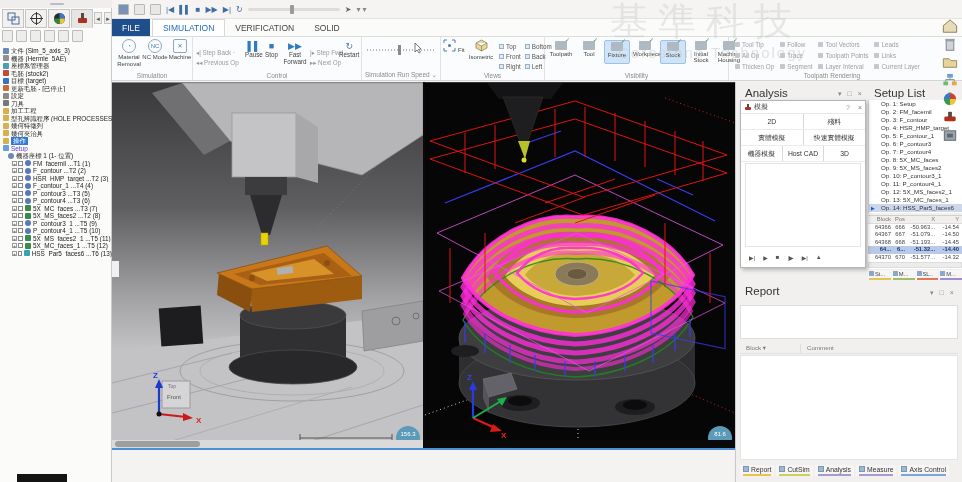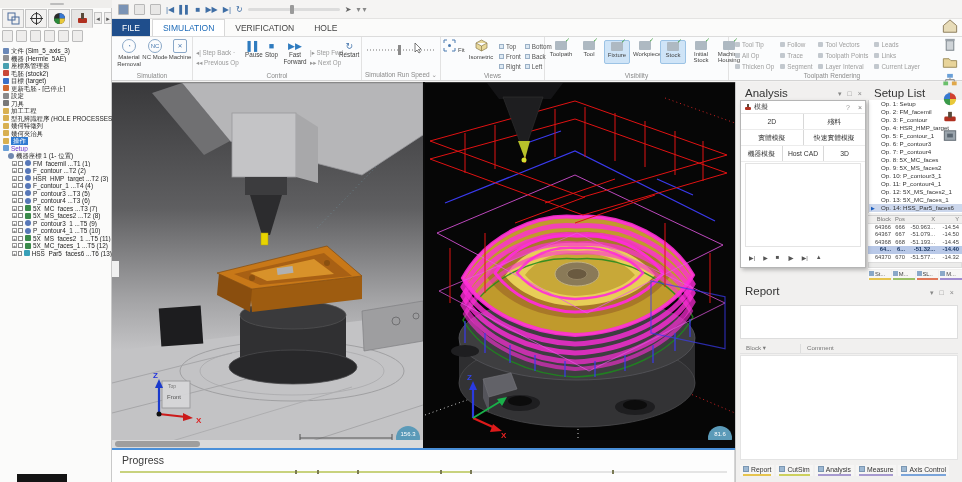--- a/index.html
+++ b/index.html
@@ -361,21 +361,21 @@
   <div class="rtab file">
         <span>FILE</span>
       </div>
       <div class="rtab active">
         <span>SIMULATION</span>
       </div>
       <div class="rtab">
         <span>VERIFICATION</span>
       </div>
       <div class="rtab">
-        <span>HOLE</span>
+        <span>SOLID</span>
       </div>
     </div>
 
   <div class="abs ribbon">
 
     <div class="rgroup" style="left:0;width:81px">
       <div class="bigbtn" style="left:2px">
         <div class="bic">◔</div>
         <span>Material Removal</span>
       </div>
@@ -551,20 +551,24 @@
           </div>
           <div class="ritem">
             <span class="rdot"></span>
             <span>Current Layer</span>
           </div>
         </div>
       <div class="glabel">Toolpath Rendering</div>
     </div>
   </div>
 
+  <div class="abs watermark">
+    <div class="wm-cn">基準科技</div>
+    <div class="wm-en">Corestone Technology</div>
+  </div>
 
   <div class="abs vstrip">
     <svg class="vsic" viewBox="0 0 18 17">
         <path d="M2 8 L9 2 L16 8 V15 H2 Z" fill="#e8dcb8" stroke="#8a7a5a"></path>
       </svg>
     <svg class="vsic" viewBox="0 0 18 17">
         <rect x="5" y="5" width="8" height="10" fill="#cfd4d8" stroke="#788088"></rect>
         <rect x="4" y="3" width="10" height="2" fill="#99a0a8"></rect>
       </svg>
     <svg class="vsic" viewBox="0 0 18 17">
@@ -875,24 +879,14 @@
 
   <div class="abs btabs">
 
   <div class="btab"><span class="ic"></span><span>Report</span><span class="ul" style="background: rgb(230, 196, 78);"></span></div>
       <div class="btab"><span class="ic"></span><span>CutSim</span><span class="ul" style="background: rgb(205, 208, 94);"></span></div>
       <div class="btab"><span class="ic"></span><span>Analysis</span><span class="ul" style="background: rgb(167, 154, 208);"></span></div>
       <div class="btab"><span class="ic"></span><span>Measure</span><span class="ul" style="background: rgb(167, 154, 208);"></span></div>
       <div class="btab"><span class="ic"></span><span>Axis Control</span><span class="ul" style="background: rgb(122, 164, 218);"></span></div>
     </div>
 
-  <div class="abs progress">
-    <div class="prog-label">Progress</div>
-    <div class="prog-bar"></div>
-    <div class="ptick" style="left:183px"></div>
-    <div class="ptick" style="left:205px"></div>
-    <div class="ptick" style="left:245px"></div>
-    <div class="ptick" style="left:328px"></div>
-    <div class="ptick" style="left:358px"></div>
-    <div class="ptick" style="left:500px"></div>
-  </div>
 
 </div>
 
 </body></html>

